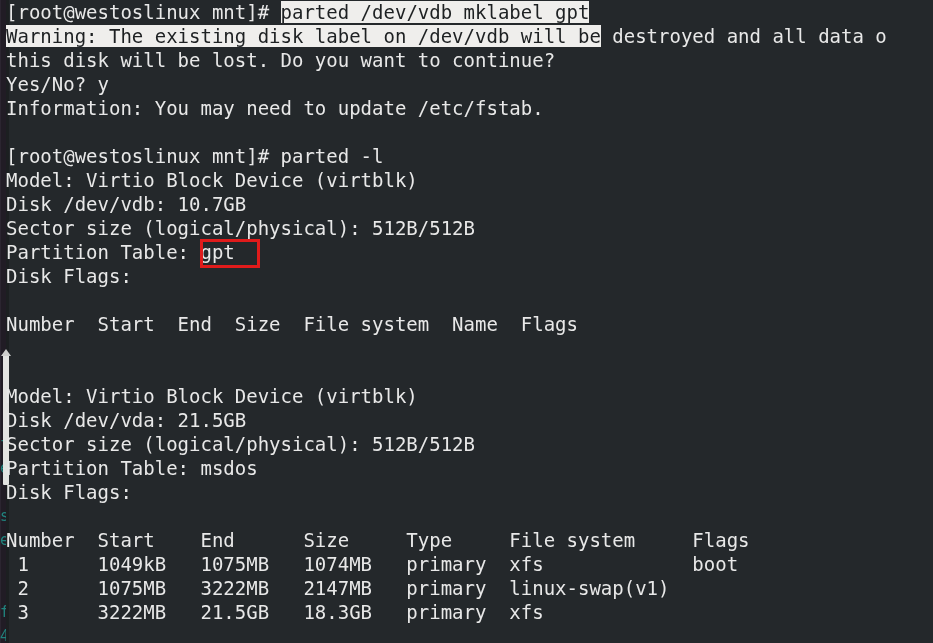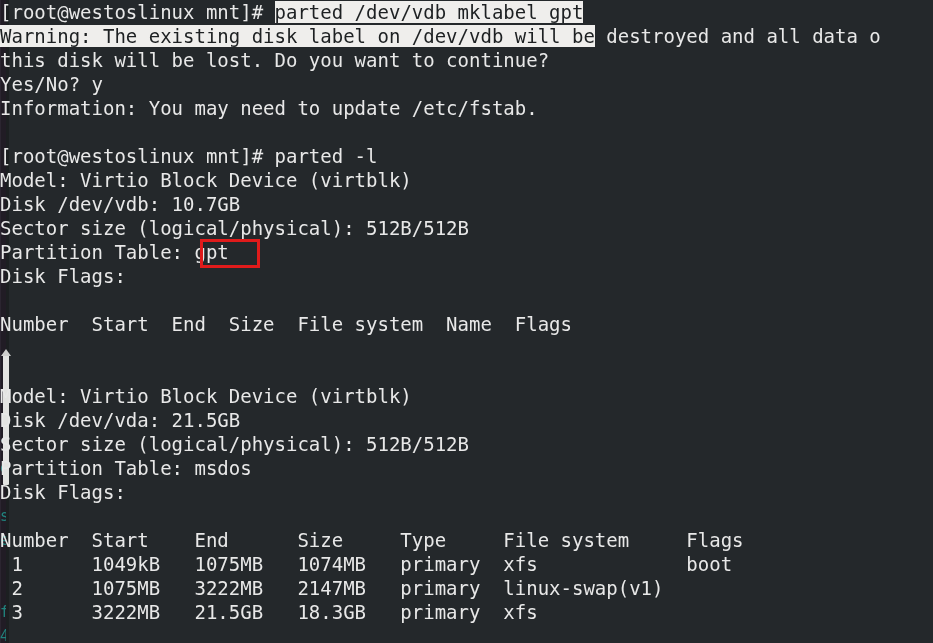--- a/index.html
+++ b/index.html
@@ -71,20 +71,21 @@
   #screen {
     position: absolute;
     left: 0; top: 0;
     width: 933px;
     height: 643px;
     white-space: pre;
   }
   .row {
     position: relative;
     height: 24px;
+    padding-left: 6px;
     box-sizing: border-box;
     white-space: pre;
     overflow: hidden;
   }
   .row .seg { display: inline; }
   .row .sel {
     background: #efeeec;
     color: #1d2022;
   }
 

